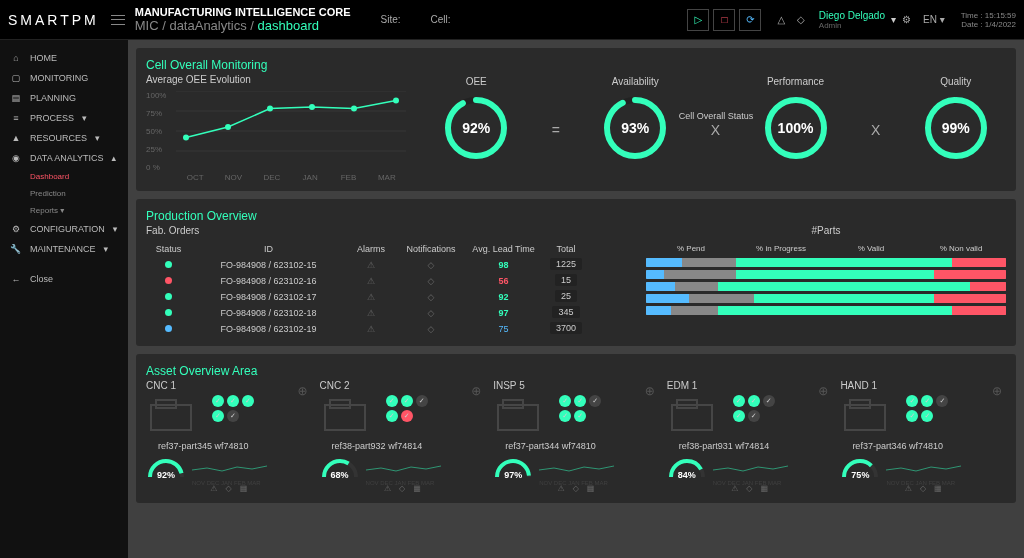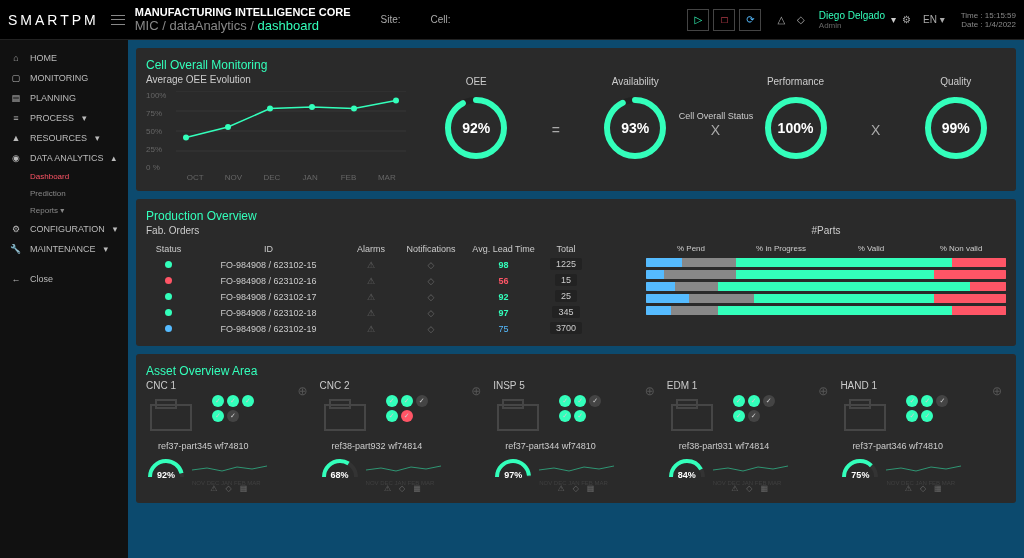--- a/index.html
+++ b/index.html
@@ -24,21 +24,21 @@
 .user .nm{color:#3fb;font-size:10px}
 .user .rl{color:#666;font-size:8px}
 .tim{font-size:8px;color:#888;margin-left:10px;text-align:right}
 .main{display:flex;height:518px}
 .side{width:128px;background:#111;padding-top:8px}
 .sitem{display:flex;align-items:center;padding:5px 10px;color:#bbb;font-size:9px;cursor:pointer;gap:8px}
 .sitem .ic{width:12px;text-align:center}
 .sub{padding:4px 10px 4px 30px;font-size:8px;cursor:pointer}
 .sub.a{color:#f56}
 .sub.n{color:#888}
-.content{flex:1;padding:8px;background:#0c4a6e;overflow:hidden}
+.content{flex:1;padding:8px;background:#404040;overflow:hidden}
 .panel{background:#2a2a2a;border-radius:3px;padding:10px;margin-bottom:8px}
 .ptitle{color:#3fb;font-size:12px;margin-bottom:2px}
 .psub{color:#ccc;font-size:10px;margin-bottom:6px}
 .monrow{display:flex;gap:20px}
 .chart{flex:0 0 260px}
 .line-chart{position:relative;height:90px;width:260px}
 .ylbl{position:absolute;left:0;font-size:8px;color:#666}
 .mlbl{font-size:8px;color:#666;text-align:center;flex:1}
 .mrow{display:flex;margin-left:30px;width:230px}
 .gauges{flex:1;display:flex;align-items:center;gap:10px;justify-content:space-around}

